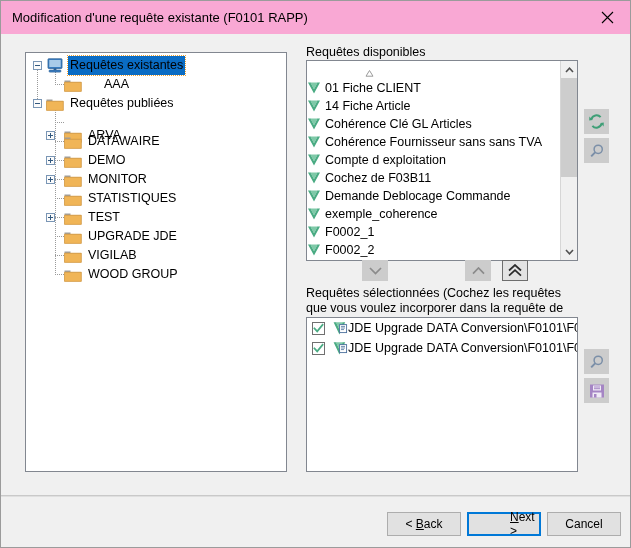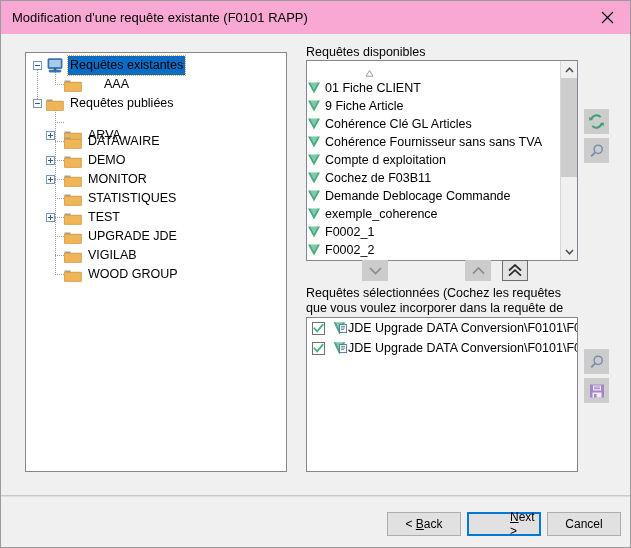--- a/index.html
+++ b/index.html
@@ -467,21 +467,21 @@
                 <path d="M1 1.5 L7 12.6 L13 1.5 L10.4 1.5 L7 8 L3.6 1.5 Z" fill="#4aab83"></path>
                 <path d="M3.2 1.5 L7 8.2 L10.8 1.5 Z" fill="#7fc9a8"></path>
               </svg></span>
             <span class="txt">01 Fiche CLIENT</span>
           </div>
           <div class="avail-row">
             <span class="vicon"><svg width="14" height="14" viewBox="0 0 14 14">
                 <path d="M1 1.5 L7 12.6 L13 1.5 L10.4 1.5 L7 8 L3.6 1.5 Z" fill="#4aab83"></path>
                 <path d="M3.2 1.5 L7 8.2 L10.8 1.5 Z" fill="#7fc9a8"></path>
               </svg></span>
-            <span class="txt">9 Fiche Article</span>
+            <span class="txt">14 Fiche Article</span>
           </div>
           <div class="avail-row">
             <span class="vicon"><svg width="14" height="14" viewBox="0 0 14 14">
                 <path d="M1 1.5 L7 12.6 L13 1.5 L10.4 1.5 L7 8 L3.6 1.5 Z" fill="#4aab83"></path>
                 <path d="M3.2 1.5 L7 8.2 L10.8 1.5 Z" fill="#7fc9a8"></path>
               </svg></span>
             <span class="txt">Cohérence Clé GL Articles</span>
           </div>
           <div class="avail-row">
             <span class="vicon"><svg width="14" height="14" viewBox="0 0 14 14">

